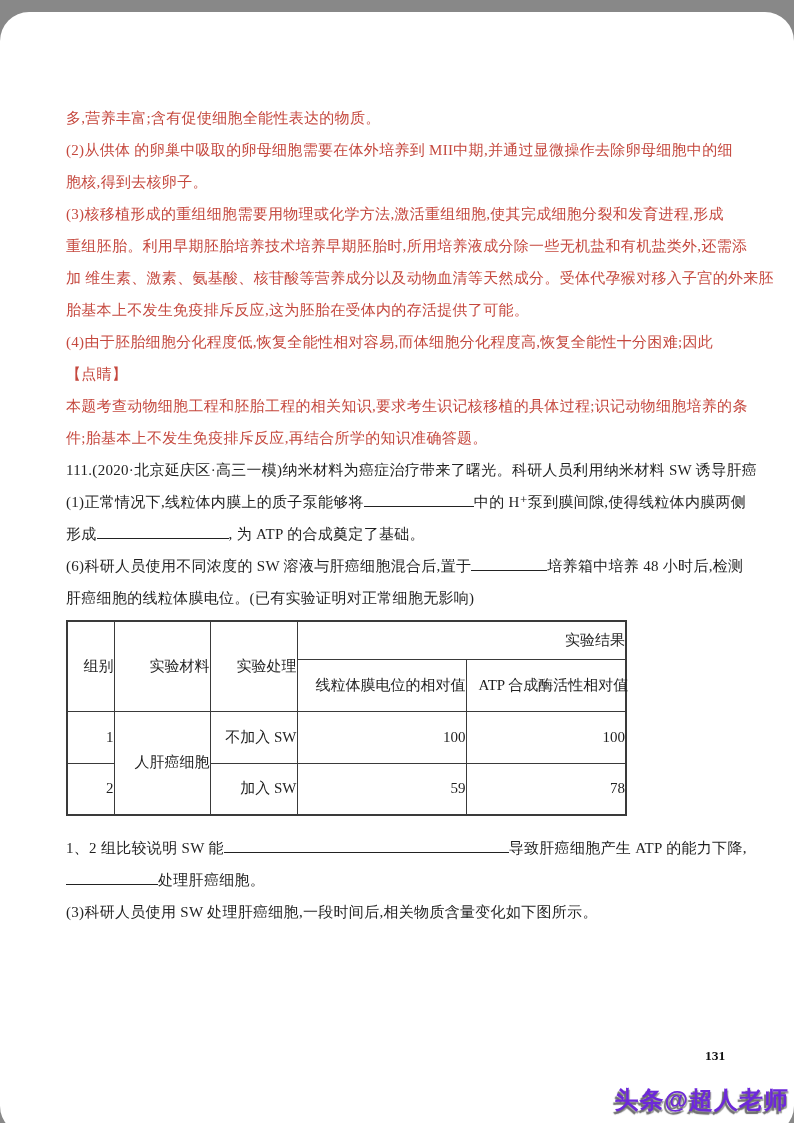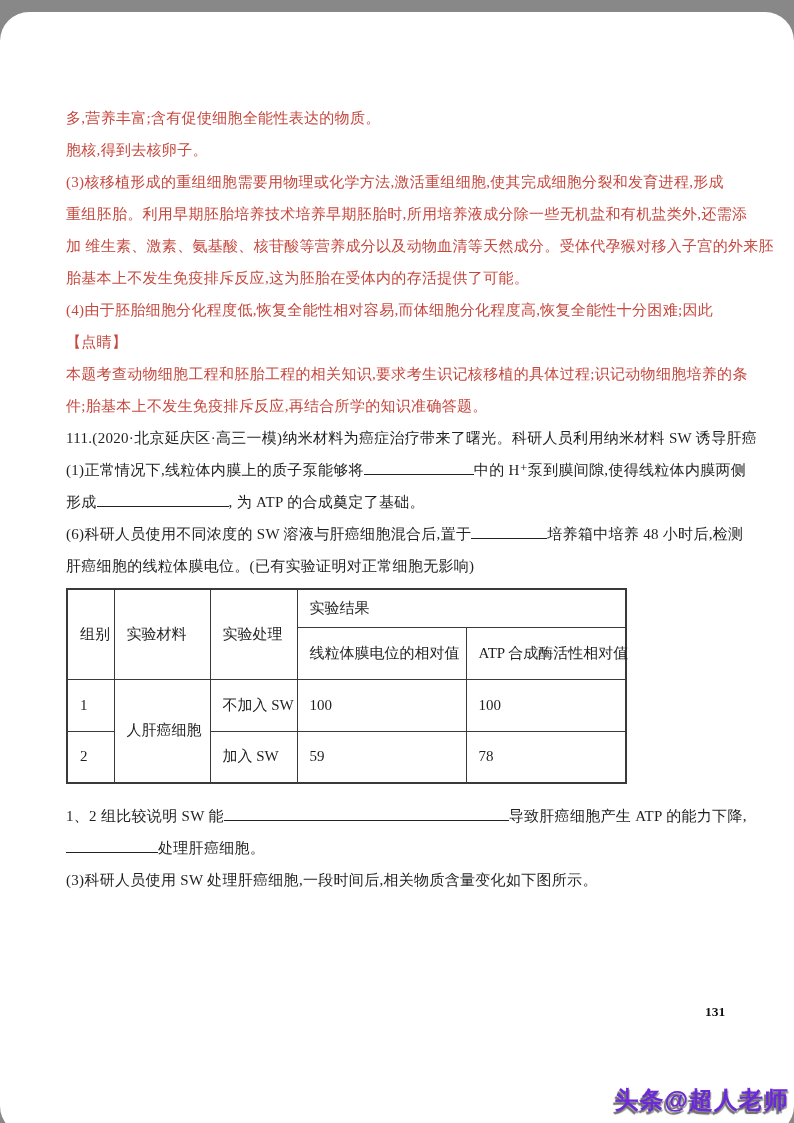--- a/index.html
+++ b/index.html
@@ -46,27 +46,28 @@
     table-layout: fixed;
     width: 559px;
     border: 2px solid #3a3a3a;
   }
   table.exp td {
     border: 1px solid #3a3a3a;
     font-size: 15px;
     padding-left: 12px;
     vertical-align: middle;
     white-space: pre;
+    text-align: right;
   }
   .rh38 { height: 38px; }
   .rh52 { height: 52px; }
   .page-number {
     position: absolute;
     left: 705px;
-    top: 992px;
+    top: 1036px;
     font-size: 13.5px;
     font-weight: bold;
     color: #111;
     text-align: right;
   }
   .watermark {
     position: absolute;
     right: 5px;
     top: 1072px;
     font-family: "Liberation Sans", "DejaVu Sans", sans-serif;
@@ -79,20 +80,21 @@
   }
 </style>
 </head>
 <body>
 
 <div class="page">
   <div class="content">
 
     <div>
       <div class="line red">多,营养丰富;含有促使细胞全能性表达的物质。</div>
+      <div class="line red">(2)从供体 的卵巢中吸取的卵母细胞需要在体外培养到 MII中期,并通过显微操作去除卵母细胞中的细</div>
       <div class="line red">胞核,得到去核卵子。</div>
       <div class="line red">(3)核移植形成的重组细胞需要用物理或化学方法,激活重组细胞,使其完成细胞分裂和发育进程,形成</div>
       <div class="line red">重组胚胎。利用早期胚胎培养技术培养早期胚胎时,所用培养液成分除一些无机盐和有机盐类外,还需添</div>
       <div class="line red">加 维生素、激素、氨基酸、核苷酸等营养成分以及动物血清等天然成分。受体代孕猴对移入子宫的外来胚</div>
       <div class="line red">胎基本上不发生免疫排斥反应,这为胚胎在受体内的存活提供了可能。</div>
       <div class="line red">(4)由于胚胎细胞分化程度低,恢复全能性相对容易,而体细胞分化程度高,恢复全能性十分困难;因此</div>
       <div class="line red">【点睛】</div>
       <div class="line red">本题考查动物细胞工程和胚胎工程的相关知识,要求考生识记核移植的具体过程;识记动物细胞培养的条</div>
       <div class="line red">件;胎基本上不发生免疫排斥反应,再结合所学的知识准确答题。</div>
     </div>

